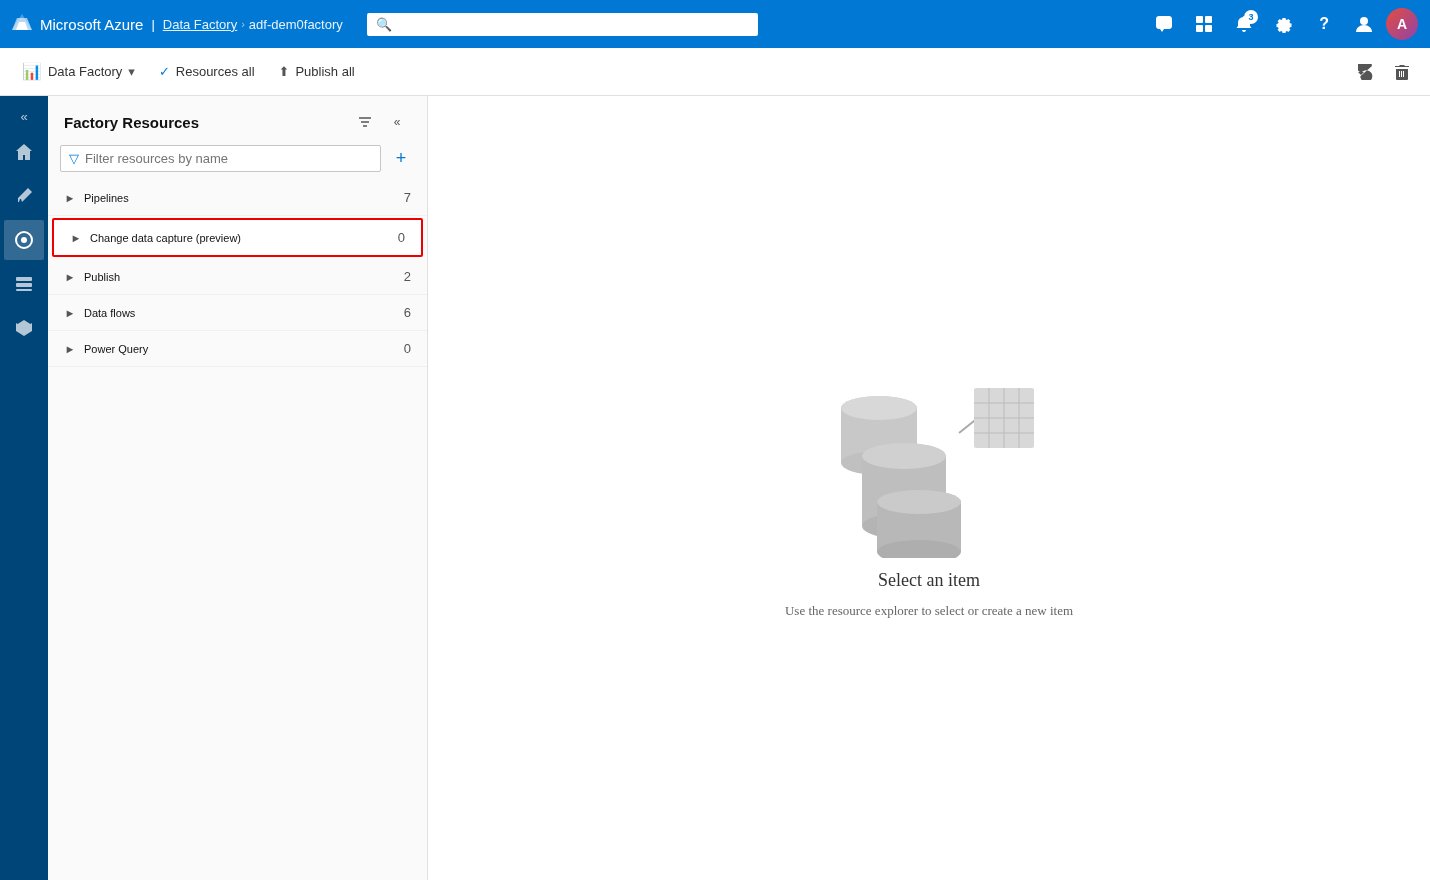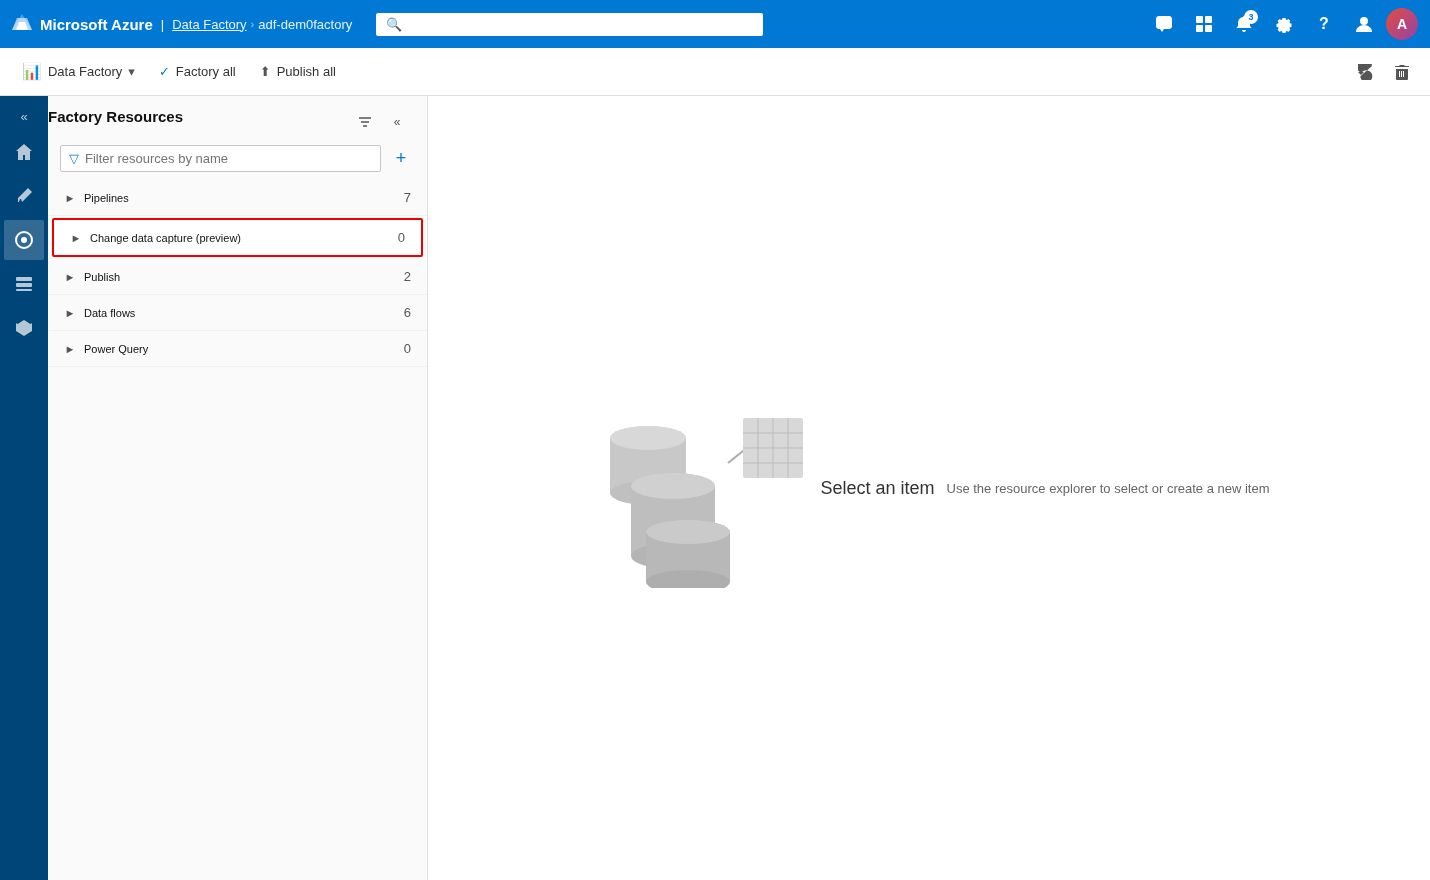--- a/index.html
+++ b/index.html
@@ -13,21 +13,21 @@
       align-items: center;
       padding: 0 12px;
       gap: 8px;
       color: #fff;
     }
     .top-nav-brand {
       display: flex;
       align-items: center;
       gap: 8px;
       font-size: 15px;
-      font-weight: 700;
+      font-weight: 400;
       white-space: nowrap;
     }
     .top-nav-breadcrumb {
       display: flex;
       align-items: center;
       gap: 4px;
       font-size: 13px;
       color: rgba(255,255,255,0.9);
     }
     .top-nav-breadcrumb .arrow { color: rgba(255,255,255,0.6); font-size: 11px; }
@@ -180,23 +180,23 @@
     .resources-panel {
       width: 380px;
       background: #fafafa;
       border-right: 1px solid #e0e0e0;
       display: flex;
       flex-direction: column;
       overflow: hidden;
     }
     .resources-header {
       display: flex;
-      align-items: flex-start;
+      align-items: center;
       justify-content: space-between;
-      padding: 12px 16px 8px 0;
+      padding: 12px 16px 8px 16px;
     }
     .resources-title {
       font-size: 15px;
       font-weight: 600;
       color: #111;
     }
     .resources-header-icons {
       display: flex;
       align-items: center;
       gap: 4px;
@@ -292,23 +292,24 @@
     .main-content {
       flex: 1;
       display: flex;
       flex-direction: column;
       align-items: center;
       justify-content: center;
       background: #fff;
     }
     .empty-state {
       display: flex;
-      flex-direction: row;
+      flex-direction: column;
       align-items: center;
       gap: 12px;
+      font-family: Liberation Serif, serif;
     }
     .empty-illustration {
       width: 220px;
       height: 200px;
     }
     .empty-title {
       font-size: 18px;
       font-weight: 400;
       color: #333;
     }
@@ -379,21 +380,21 @@
 </div>
 
 <div class="toolbar">
   <div class="toolbar-item">
     <span style="color:#0078d4; font-size:16px;">📊</span>
     <span>Data Factory</span>
     <span style="color:#555;">▾</span>
   </div>
   <div class="toolbar-item">
     <span style="color:#0078d4;">✓</span>
-    <span>Factory all</span>
+    <span>Resources all</span>
   </div>
   <div class="toolbar-item">
     <span style="color:#555;">⬆</span>
     <span>Publish all</span>
   </div>
   <div class="toolbar-spacer"></div>
   <div class="toolbar-right">
     <div class="toolbar-icon-btn" title="Refresh">
       <svg width="16" height="16" viewBox="0 0 16 16" fill="currentColor">
           <path d="M13.7 2.3A8 8 0 102 8H0l3 3 3-3H4a6 6 0 11-1.7 4.3L13.7 2.3z"></path>

